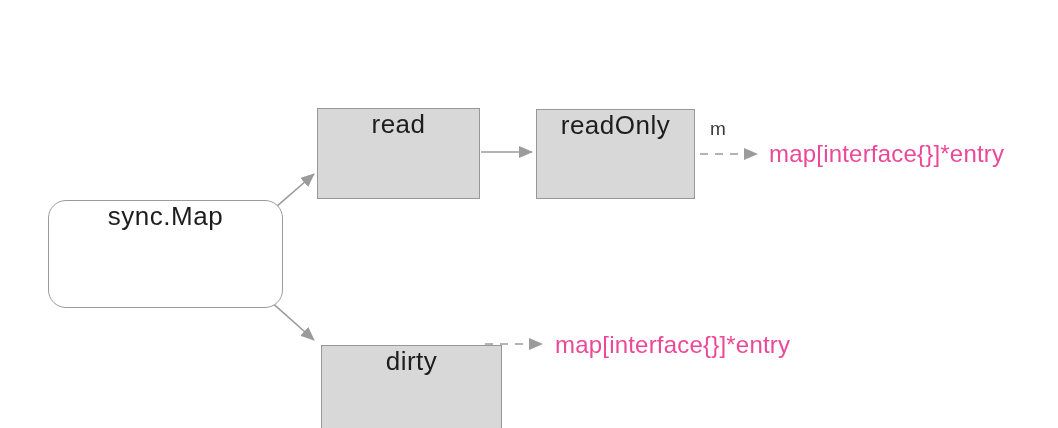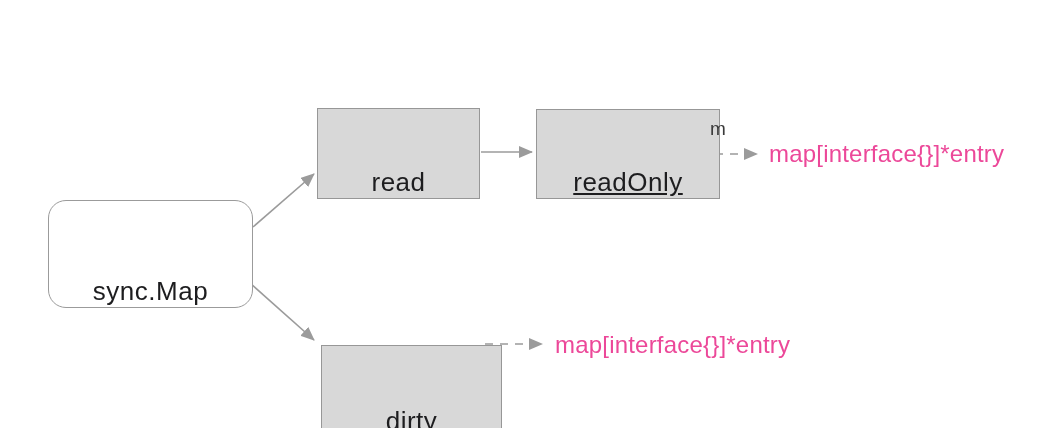--- a/index.html
+++ b/index.html
@@ -18,39 +18,39 @@
   #edges-layer {
     position: absolute;
     left: 0;
     top: 0;
     width: 1058px;
     height: 428px;
   }
   .node {
     position: absolute;
     display: flex;
-    align-items: flex-end;
+    align-items: flex-start;
     justify-content: center;
     box-sizing: border-box;
     font-size: 26px;
     color: #1d1d1f;
     letter-spacing: 0.5px;
   }
   .node-plain {
     background: #ffffff;
     border: 1.5px solid #9b9b9b;
     border-radius: 18px;
   }
   .node-gray {
     background: #d8d8d8;
     border: 1.5px solid #979797;
   }
-  #node-sync-map  { left: 48px;  top: 200px; width: 205px; height: 108px; }
+  #node-sync-map  { left: 48px;  top: 200px; width: 235px; height: 108px; }
   #node-read      { left: 317px; top: 108px; width: 163px; height: 91px; }
-  #node-read-only { left: 536px; top: 109px; width: 184px; height: 90px; text-decoration: underline; }
+  #node-read-only { left: 536px; top: 109px; width: 159px; height: 90px; }
   #node-dirty     { left: 321px; top: 298px; width: 181px; height: 93px; margin-top: 47px; }
   .edge-label {
     position: absolute;
     left: 710px;
     top: 118px;
     font-size: 19px;
     color: #3a3a3a;
   }
   .map-text {
     position: absolute;

